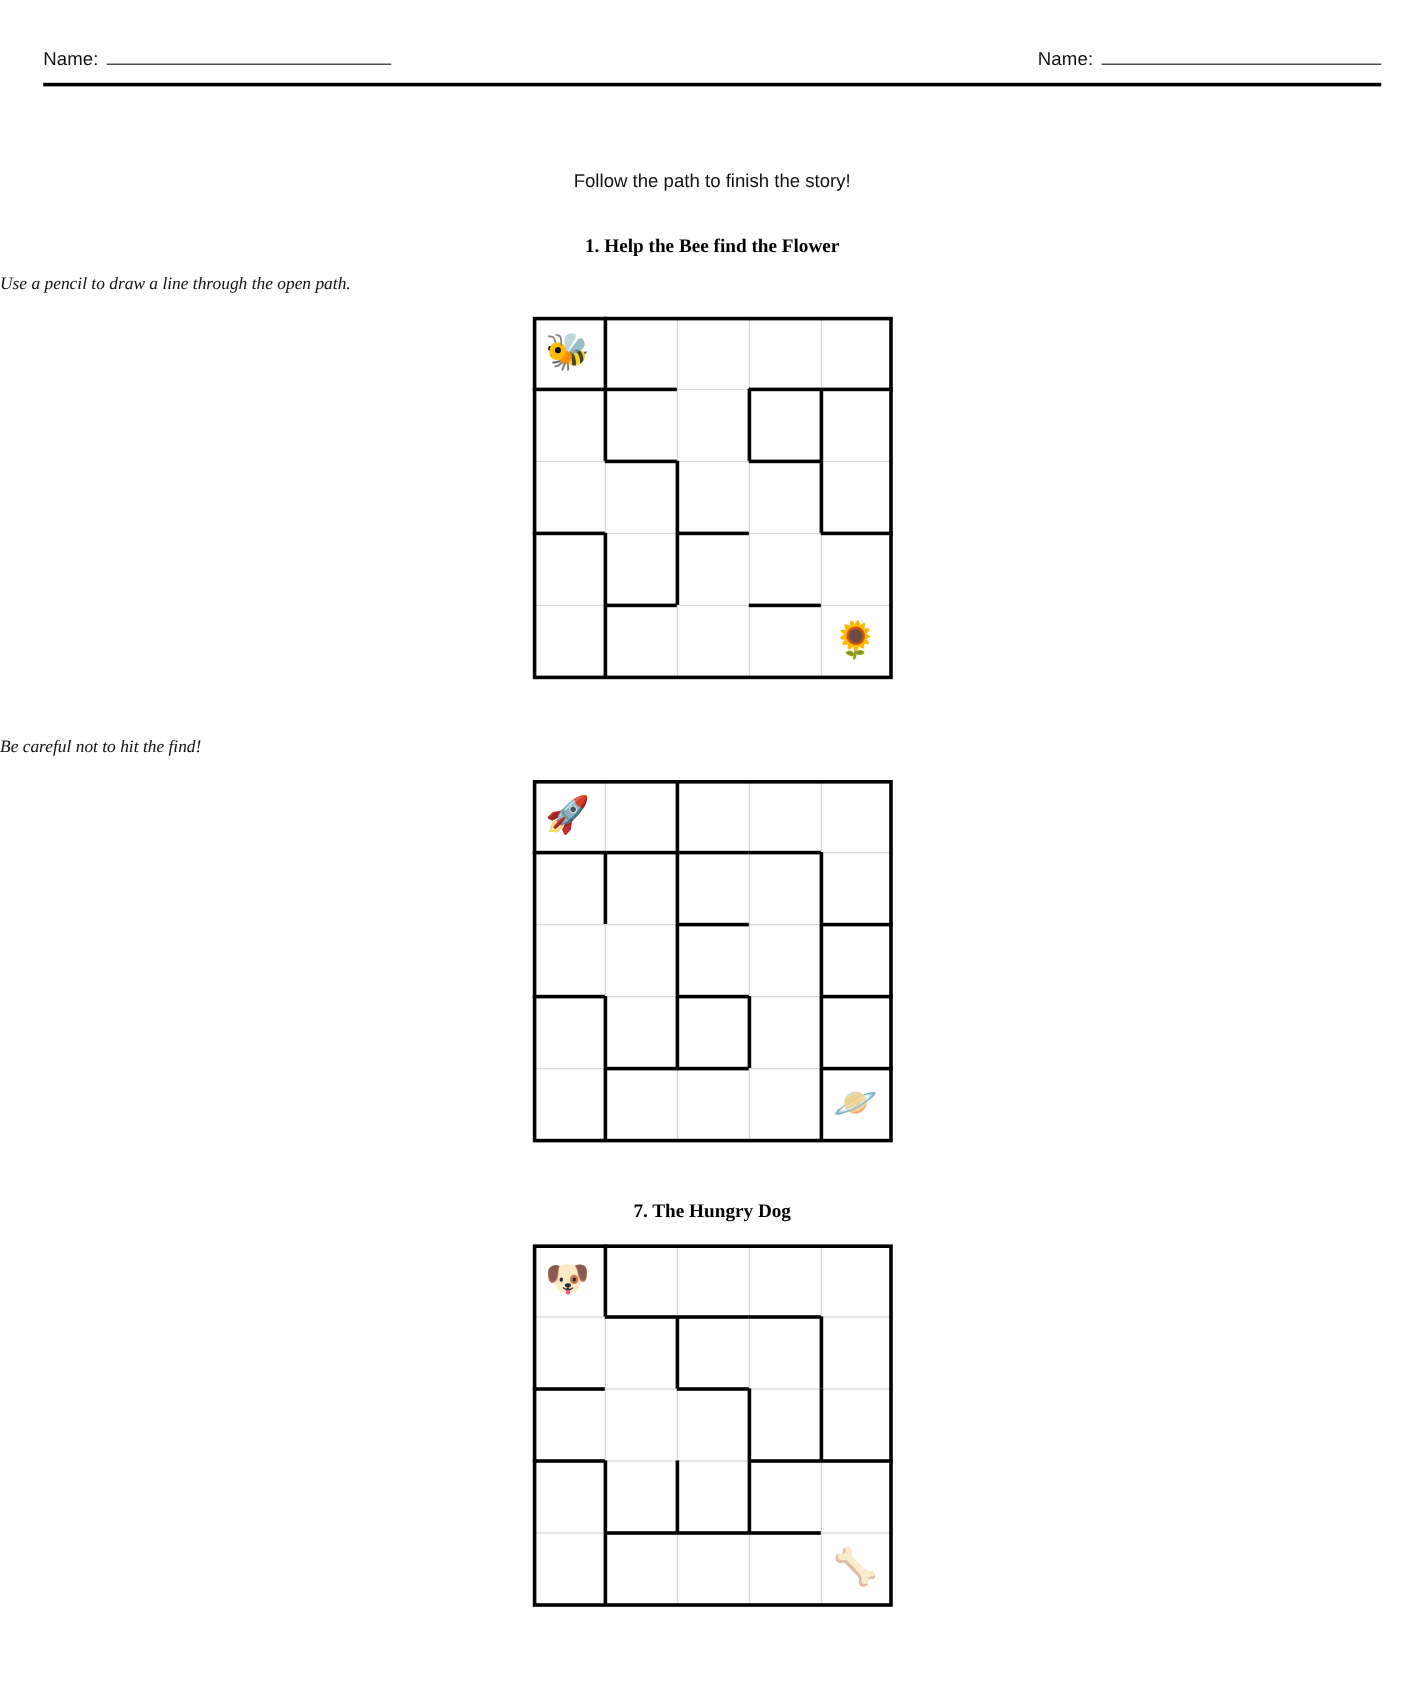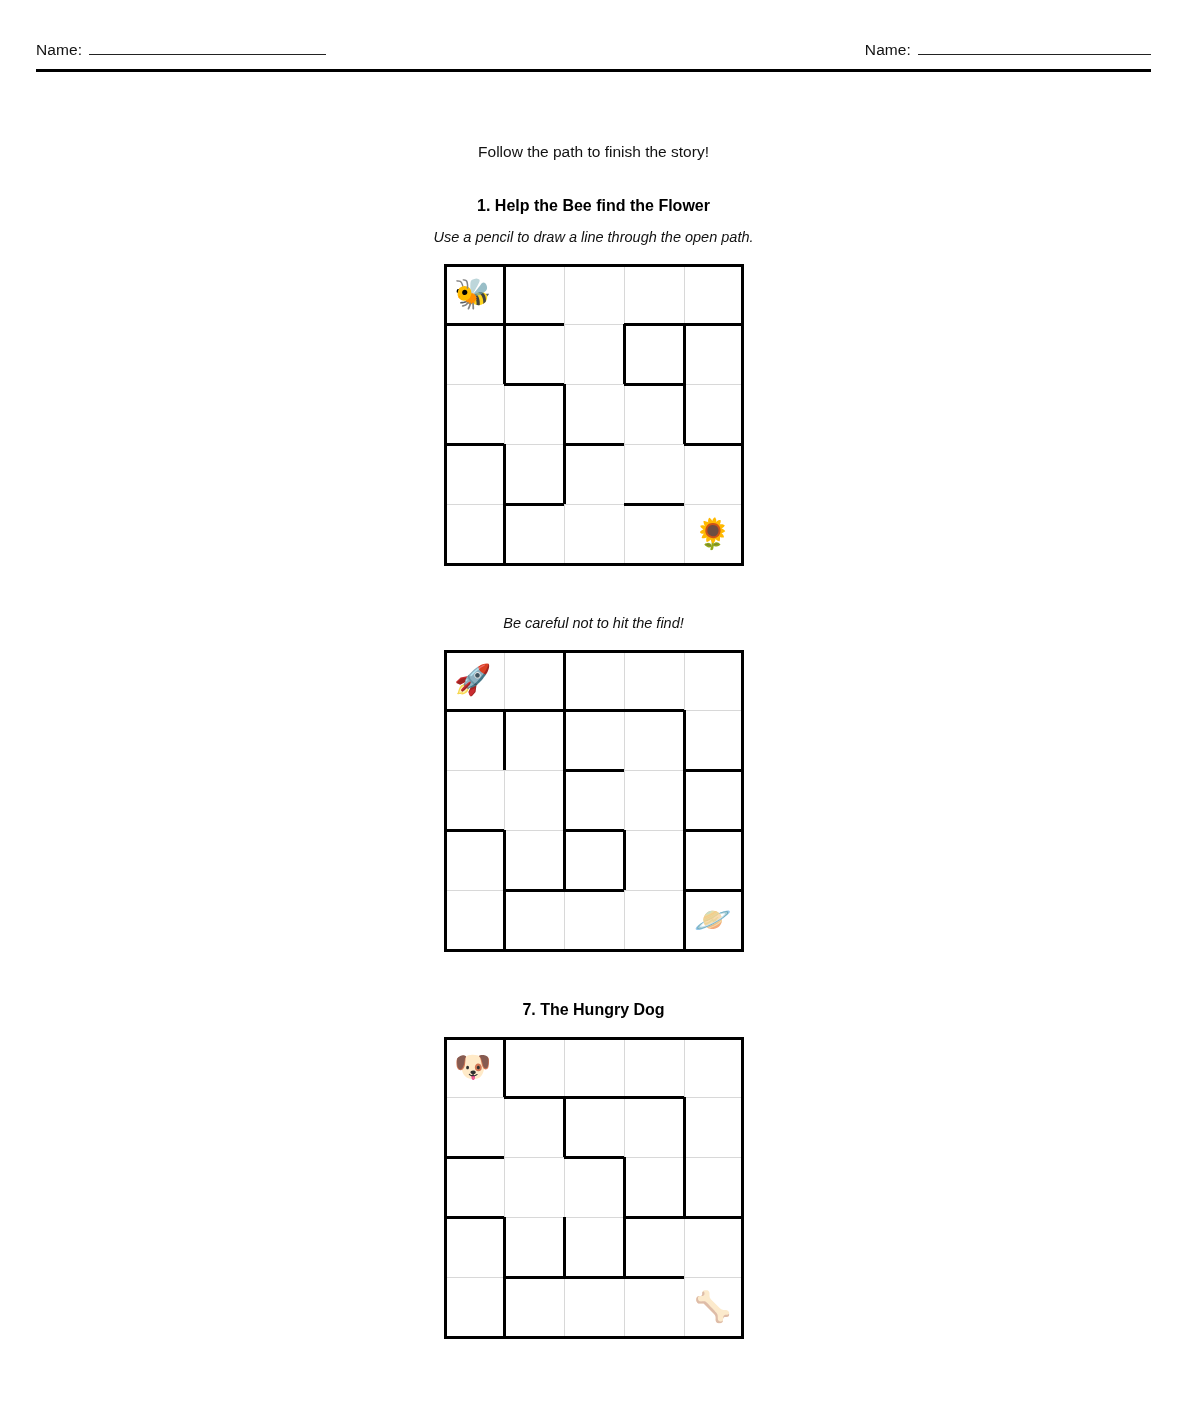--- a/index.html
+++ b/index.html
@@ -80,31 +80,32 @@
     font-size: 15.5px;
     font-weight: normal;
     color: #111;
   }
 
   
   .maze-section {
     position: absolute;
     left: 0;
     width: 100%;
+    font-family: Liberation Serif, serif;
   }
   .maze-heading {
     text-align: center;
     font-size: 16px;
     font-weight: bold;
     color: #000;
     margin: 0;
     line-height: 1;
   }
   .maze-instruction {
-    text-align: center;
+    text-align: left;
     font-size: 14.5px;
     font-style: italic;
     color: #111;
     margin: 0;
     line-height: 1;
     padding-top: 16px;
   }
   .maze-wrap {
     display: flex;
     justify-content: center;

